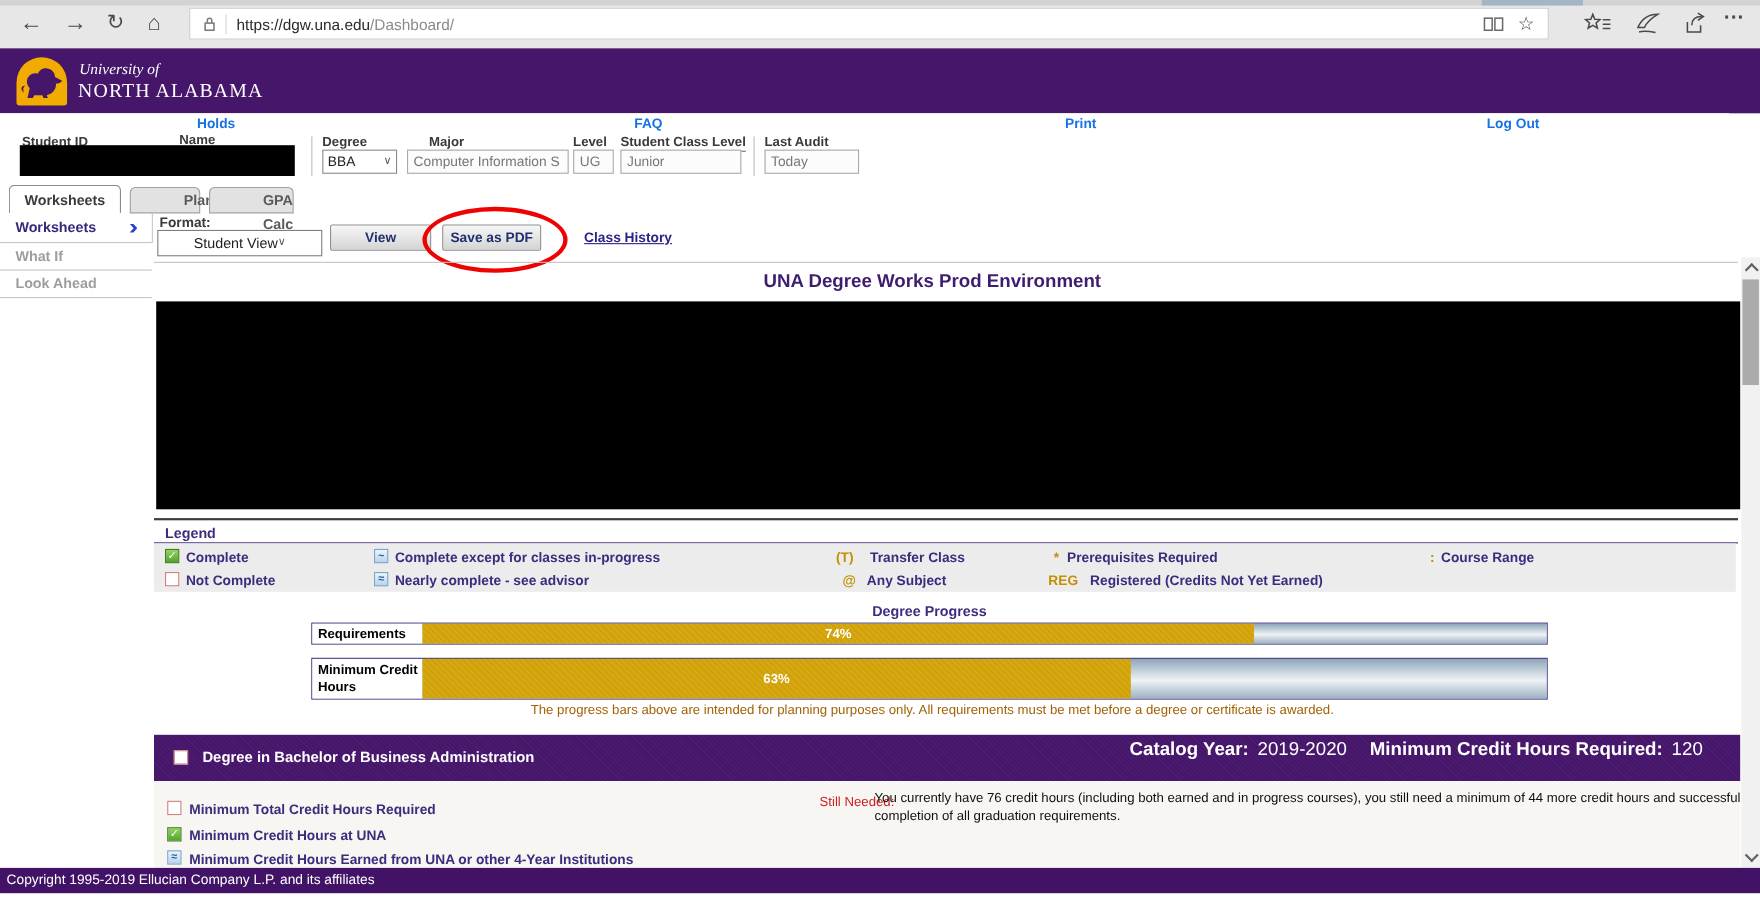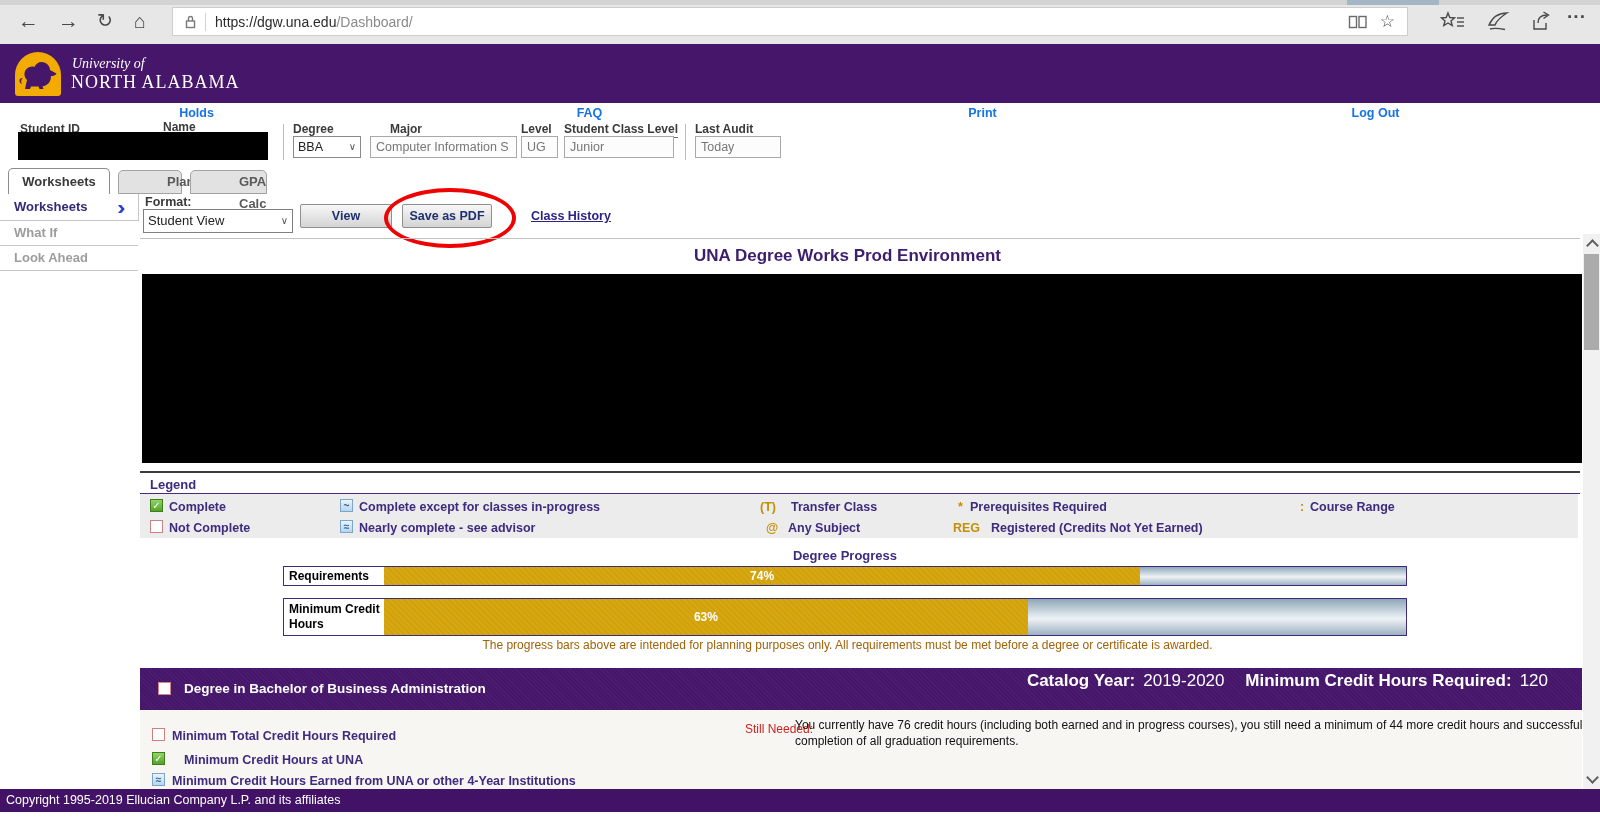--- a/index.html
+++ b/index.html
@@ -205,21 +205,21 @@
 </div>
 <div class="side-item side-off" style="top:221px;height:25px;line-height:24px;">
   <span>What If</span>
 </div>
 <div class="side-item side-off" style="top:246px;height:25px;line-height:24px;">
   <span>Look Ahead</span>
 </div>
 <div class="vline" style="left:138px;top:194px;height:27px;background:#c6c6c6;"></div>
 
 <span class="fld-label-nb" style="left:145px;top:195px;font-size:12.5px;">Format:</span>
-<div class="fld-select" style="left:143px;top:209px;width:150px;height:24px;border-color:#7f7f7f;">
+<div class="fld-select" style="left:143px;top:209px;width:150px;height:24px;border-color:#7f7f7f;justify-content:center;">
   <span style="color:#222;font-size:13px;">Student View</span>
   <span class="sel-chev">∨</span>
 </div>
 <div class="btn" style="left:300px;top:204px;width:92px;height:24px;line-height:22px;">View</div>
 <div class="btn" style="left:402px;top:204px;width:90px;height:24px;line-height:22px;">Save as PDF</div>
 <div class="red-ellipse" style="left:384px;top:188px;width:124px;height:52px;"></div>
 <span class="linklike" style="left:531px;top:209px;">Class History</span>
 <div class="hline" style="left:140px;top:238px;width:1440px;"></div>
 
 <div class="main-title">UNA Degree Works Prod Environment</div>
@@ -281,21 +281,21 @@
   </div>
 </div>
 
 <div class="req-section">
   <span class="cb cb-red" style="left:12px;top:18px;"></span>
   <span class="req-lbl" style="left:32px;top:19px;">Minimum Total Credit Hours Required</span>
   <span class="still-lbl" style="left:605px;top:12px;">Still Needed:</span>
   <div class="still-txt" style="left:655px;top:8px;width:790px;">You currently have 76 credit hours (including both earned and in progress courses), you still need a minimum of 44 more credit hours and successful completion of all graduation requirements.</div>
 
   <span class="cb cb-green" style="left:12px;top:42px;">✓</span>
-  <span class="req-lbl" style="left:32px;top:43px;margin-left:12px;">Minimum Credit Hours at UNA</span>
+  <span class="req-lbl" style="left:32px;top:43px;">Minimum Credit Hours at UNA</span>
 
   <span class="cb cb-blue" style="left:12px;top:63px;">≈</span>
   <span class="req-lbl" style="left:32px;top:64px;">Minimum Credit Hours Earned from UNA or other 4-Year Institutions</span>
 </div>
 
 <div class="footer">Copyright 1995-2019 Ellucian Company L.P. and its affiliates</div>
 
 <div class="scrollbar">
   <span class="sb-chev sb-up"></span>
   <div class="sb-thumb"></div>

